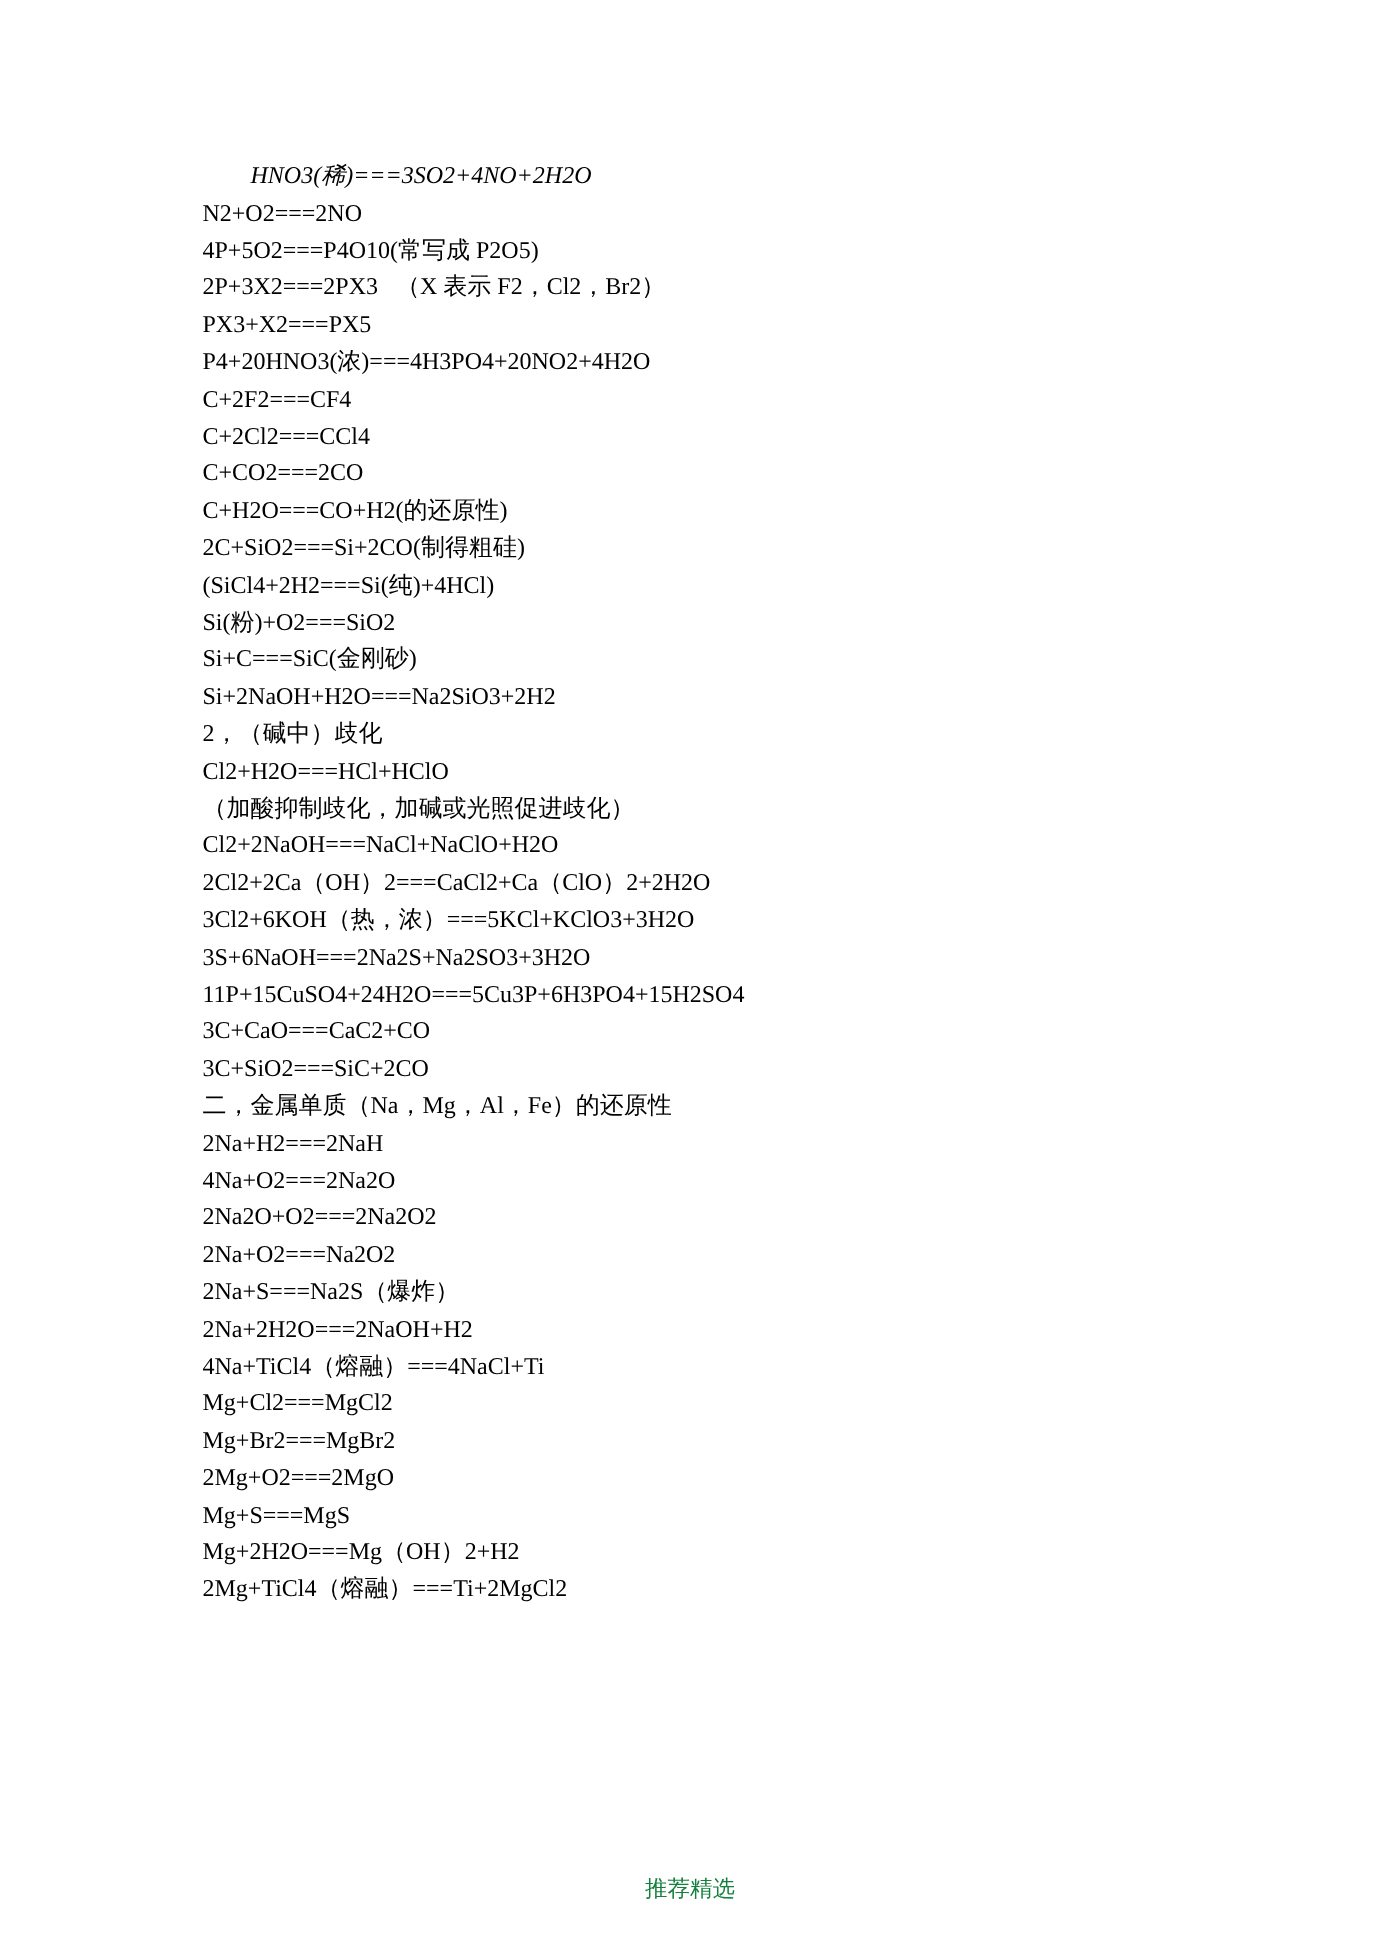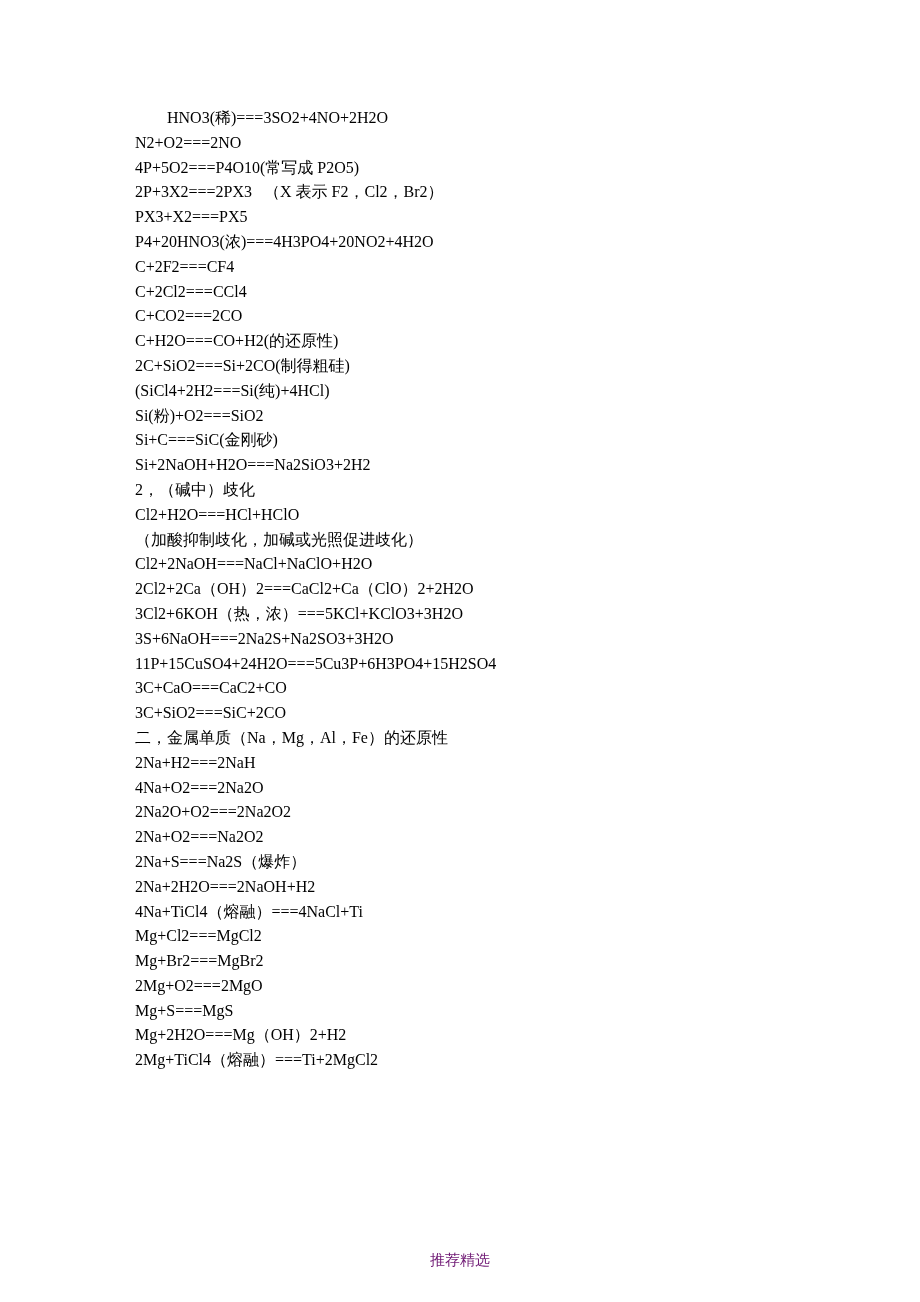--- a/index.html
+++ b/index.html
@@ -16,29 +16,29 @@
     box-sizing: border-box;
     width: 920px;
     min-height: 1302px;
     padding: 106px 0 0 135px;
     position: relative;
   }
   .line {
     white-space: pre;
     letter-spacing: 0px;
   }
-  .indent { padding-left: 32px; }
+  .indent { padding-left: 32px; font-style: italic; }
   .footer {
     position: absolute;
     bottom: 30px;
     left: 0;
     width: 920px;
     text-align: center;
     font-size: 15px;
-    color: #701a75;
+    color: #15803d;
     font-family: "SimSun", "宋体", serif;
   }
 </style>
 </head>
 <body>
 
 <div class="page">
   <div id="content">
       <div class="line indent">HNO3(稀)===3SO2+4NO+2H2O</div>
       <div class="line">N2+O2===2NO</div>

